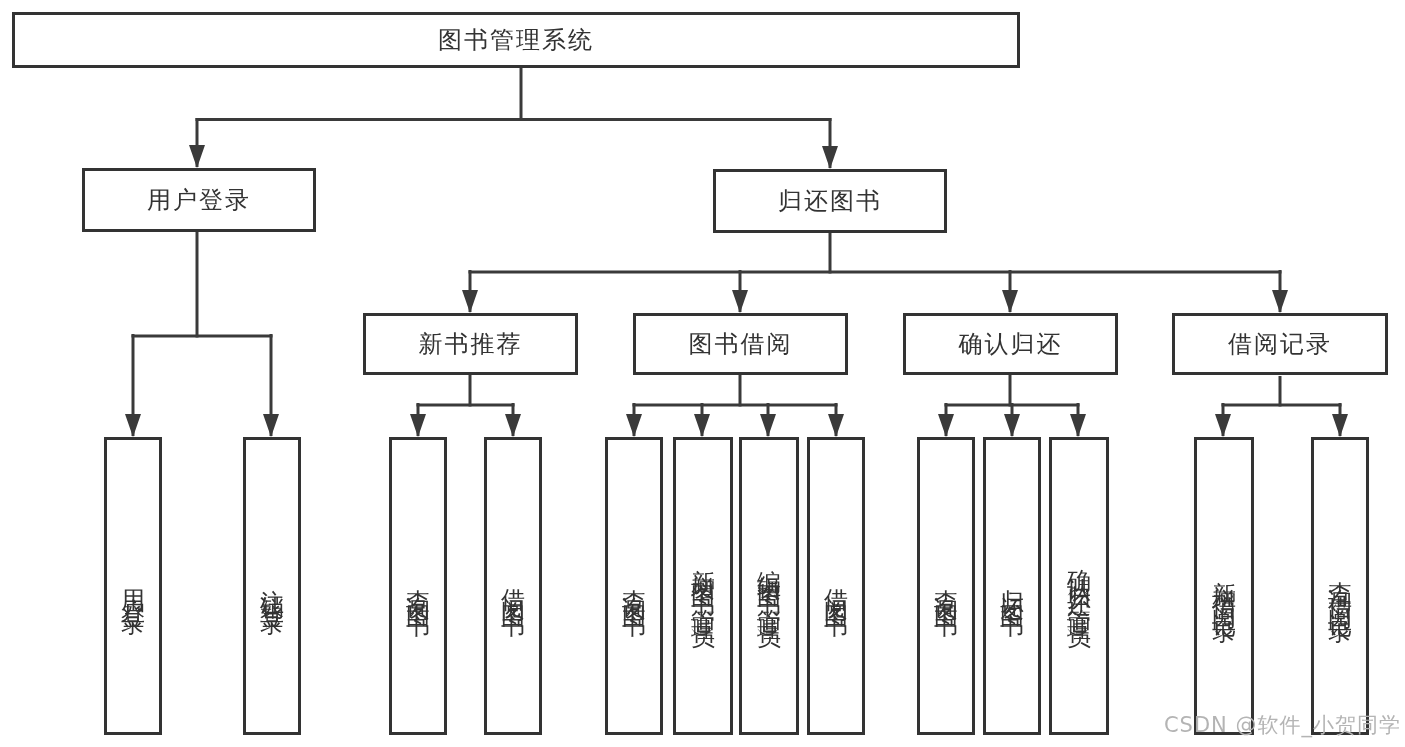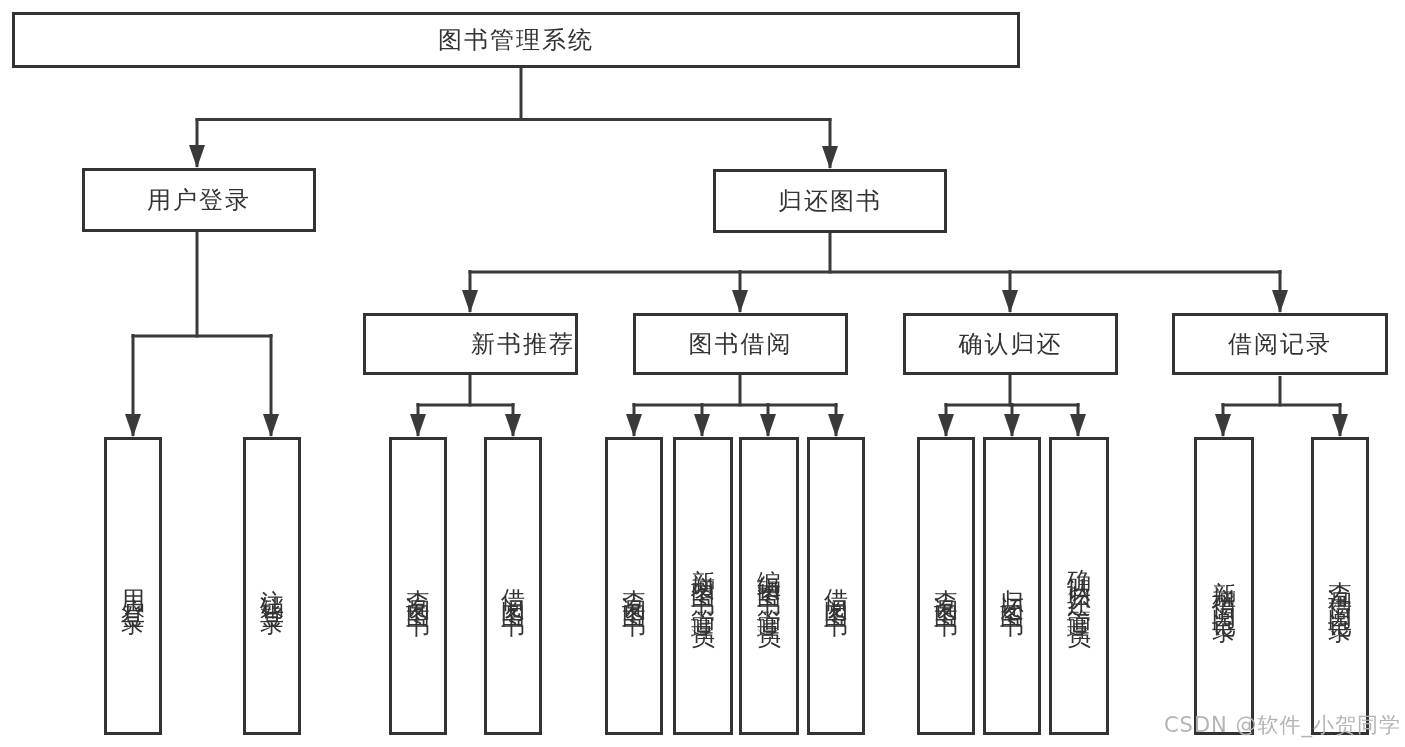--- a/index.html
+++ b/index.html
@@ -121,21 +121,21 @@
     <span class="hlabel">图书管理系统</span>
   </div>
 
   <div class="box l2-box" style="left:82px;">
     <span class="hlabel">用户登录</span>
   </div>
   <div class="box l2-box" style="left:713px; top:169px;">
     <span class="hlabel">归还图书</span>
   </div>
 
-  <div class="box l3-box" style="left:363px;justify-content:flex-end;">
+  <div class="box l3-box" style="left:363px;">
     <span class="hlabel">新书推荐</span>
   </div>
   <div class="box l3-box" style="left:633px;">
     <span class="hlabel">图书借阅</span>
   </div>
   <div class="box l3-box" style="left:903px;">
     <span class="hlabel">确认归还</span>
   </div>
   <div class="box l3-box" style="left:1172px; width:216px;">
     <span class="hlabel">借阅记录</span>

